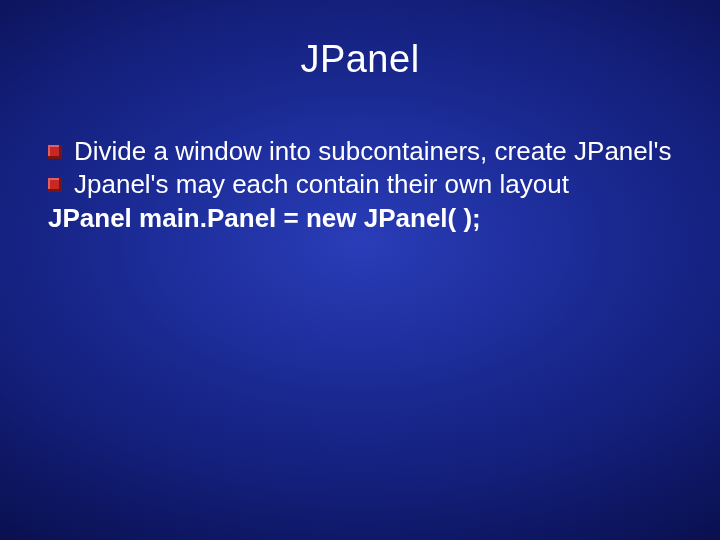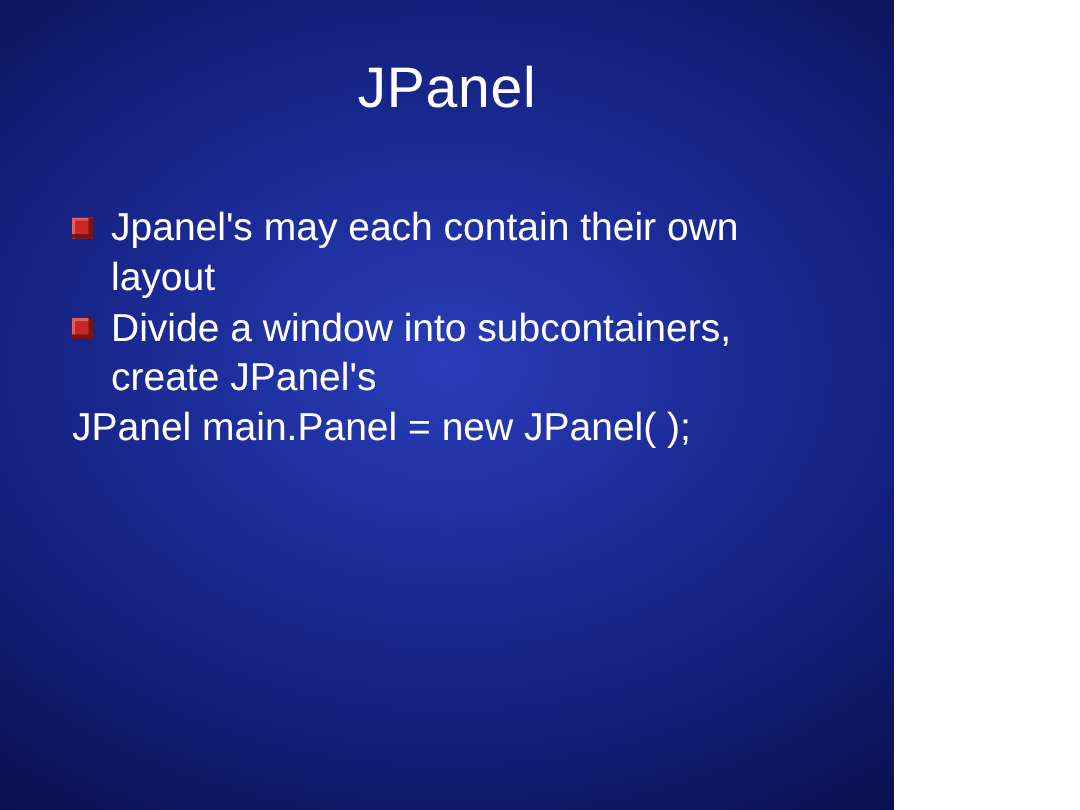--- a/index.html
+++ b/index.html
@@ -4,21 +4,21 @@
 <style>
   html, body {
     margin: 0;
     padding: 0;
     width: 720px;
     height: 540px;
     overflow: hidden;
     font-family: Arial, Helvetica, sans-serif;
   }
   .slide {
-    width: 596px;
+    width: 720px;
     height: 540px;
     background: radial-gradient(ellipse 110% 90% at 50% 45%,
                 #2a3db8 0%,
                 #1d2d9a 25%,
                 #131f7a 50%,
                 #0a1050 75%,
                 #050730 100%);
     position: relative;
     box-sizing: border-box;
   }
@@ -52,39 +52,40 @@
     left: 0;
     top: 10px;
     width: 14px;
     height: 14px;
     background: #c62828;
     box-shadow: inset -3px -3px 0 0 #7a1414, inset 2px 2px 0 0 #e06060;
   }
   .plain-line {
     margin: 0;
     padding-left: 0;
+    font-weight: bold;
   }
 </style>
 </head>
 <body>
 
 <div class="slide">
 
   <div class="title">JPanel</div>
 
   <div class="body">
 
     <div class="bullet-item">
       <span class="bullet-icon"></span>
-      <span>Jpanel's may each contain their own layout</span>
+      <span>Divide a window into subcontainers, create JPanel's</span>
     </div>
 
     <div class="bullet-item">
       <span class="bullet-icon"></span>
-      <span>Divide a window into subcontainers, create JPanel's</span>
+      <span>Jpanel's may each contain their own layout</span>
     </div>
 
     <div class="plain-line">JPanel main.Panel = new JPanel( );</div>
 
 
   </div>
 
 </div>
 
 </body></html>

